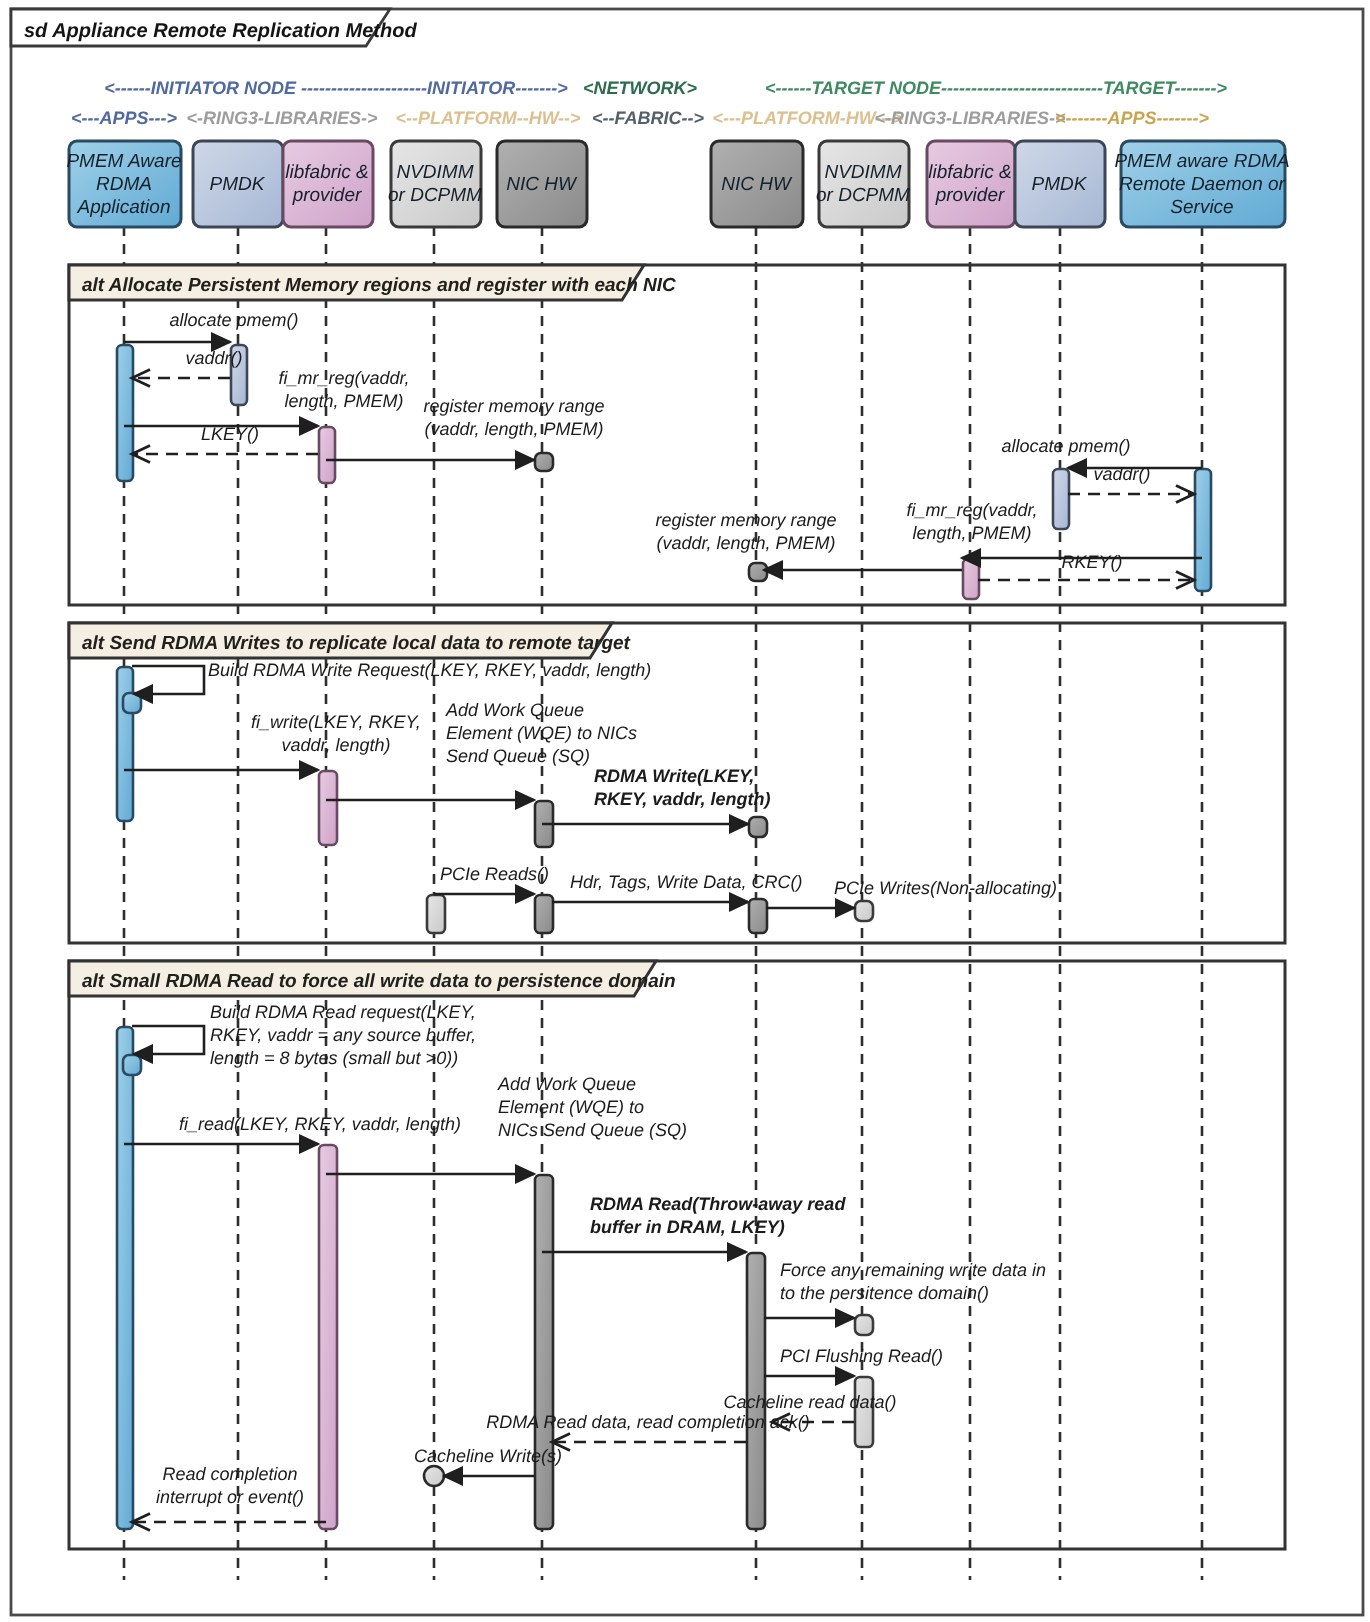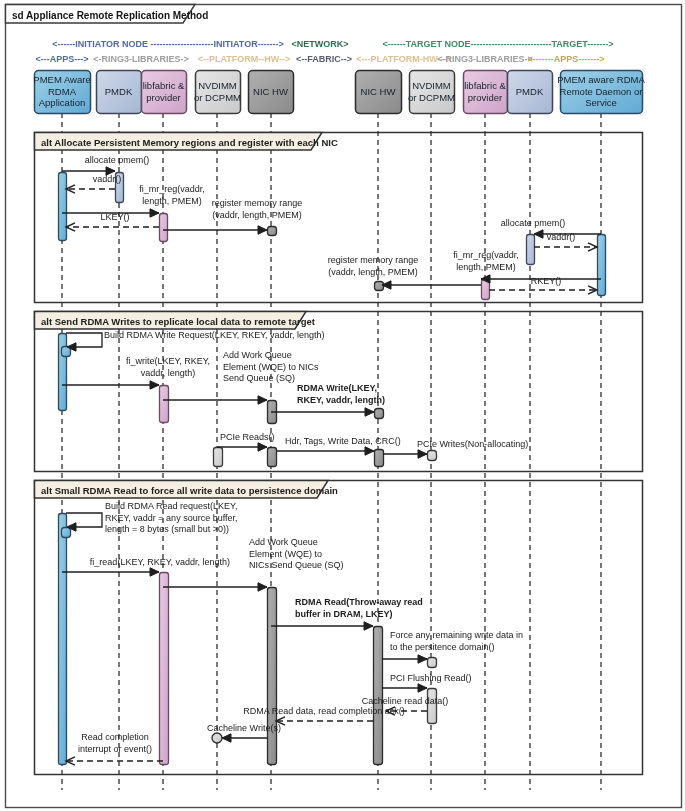--- a/index.html
+++ b/index.html
@@ -1,18 +1,18 @@
 <!DOCTYPE html>
 <html><head>
 <meta charset="utf-8">
 <style>
   html,body{margin:0;padding:0;background:#ffffff;}
   body{width:685px;height:811px;overflow:hidden;
        font-family:"Liberation Sans",sans-serif;}
-  #stage{position:relative;width:685px;height:811px;}
+  #stage{position:relative;width:685px;height:811px;font-style:italic;}
   svg#root{display:block;position:absolute;left:0;top:0;}
   .ll-label{font-size:9.5px;fill:#16202b;}
   .scope{font-size:9px;font-weight:bold;}
   .frag-label{font-size:9.5px;font-weight:bold;fill:#22201c;}
   .msg{font-size:9px;fill:#1b1b1b;}
   .msg.b{font-weight:bold;}
   .title{font-size:10px;font-weight:bold;fill:#141414;}
 </style>
 </head>
 <body>

